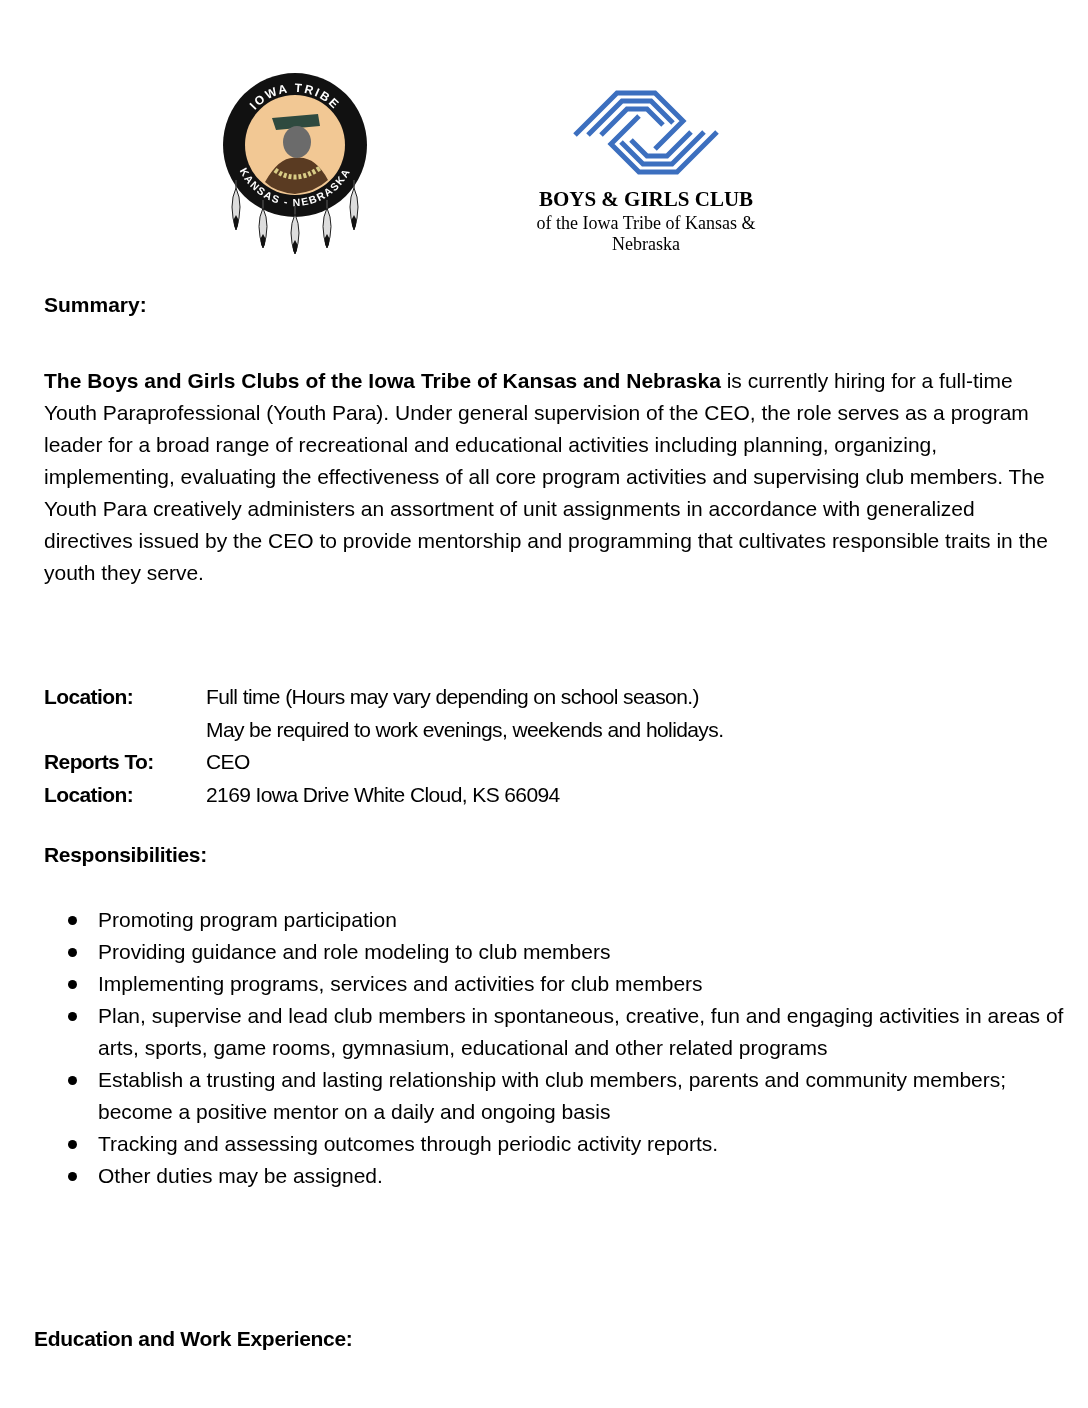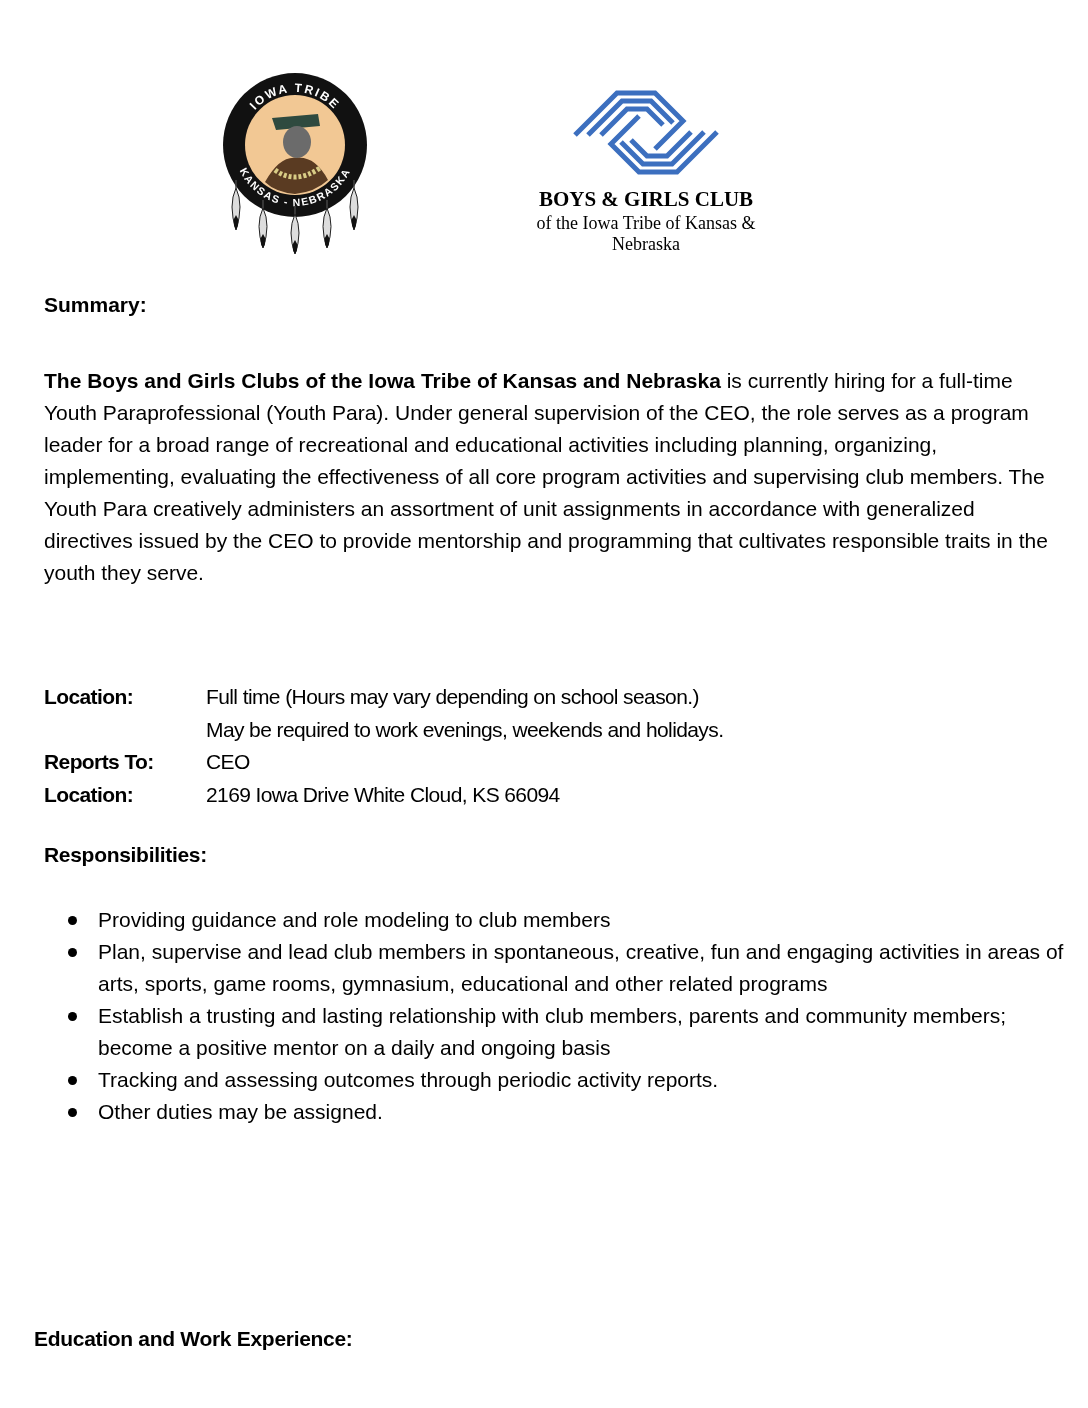--- a/index.html
+++ b/index.html
@@ -114,20 +114,22 @@
   </div>
   <div class="info-row">
     <span class="info-label">Location:</span>
     <span class="info-value">2169 Iowa Drive White Cloud, KS 66094</span>
   </div>
 </div>
 
 <div class="text h resp-title">Responsibilities:</div>
 
 <ul class="resp-list">
+  <li><span class="bullet"></span><span>Promoting program participation</span></li>
   <li><span class="bullet"></span><span>Providing guidance and role modeling to club members</span></li>
+  <li><span class="bullet"></span><span>Implementing programs, services and activities for club members</span></li>
   <li><span class="bullet"></span><span>Plan, supervise and lead club members in spontaneous, creative, fun and engaging activities in areas of arts, sports, game rooms, gymnasium, educational and other related programs</span></li>
   <li><span class="bullet"></span><span>Establish a trusting and lasting relationship with club members, parents and community members; become a positive mentor on a daily and ongoing basis</span></li>
   <li><span class="bullet"></span><span>Tracking and assessing outcomes through periodic activity reports.</span></li>
   <li><span class="bullet"></span><span>Other duties may be assigned.</span></li>
 </ul>
 
 <div class="text h edu-title">Education and Work Experience:</div>
 
 </body></html>

